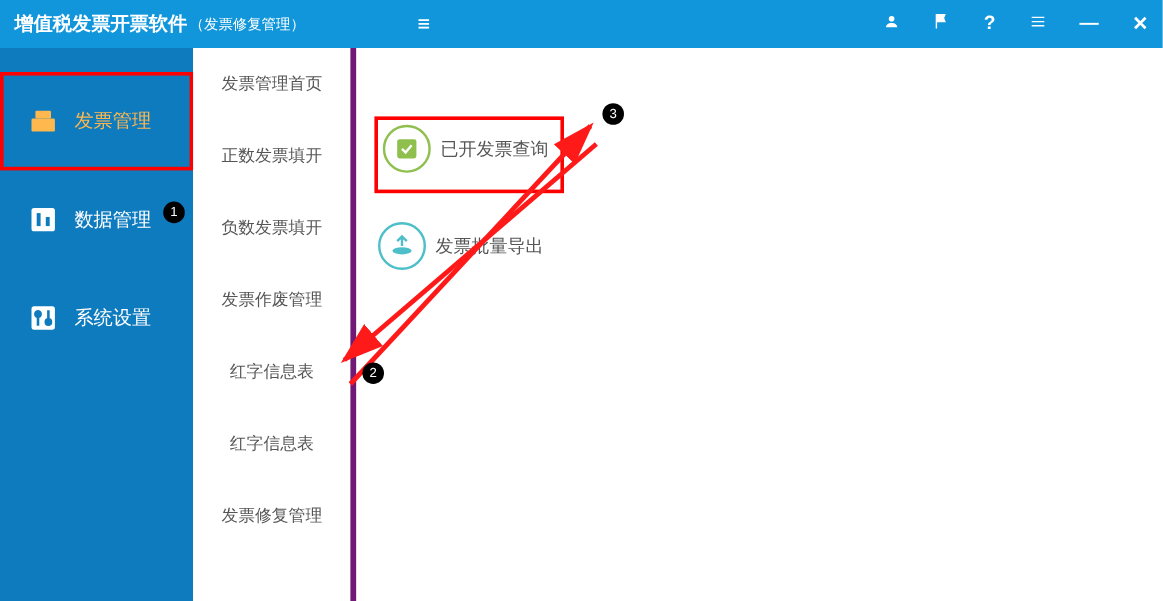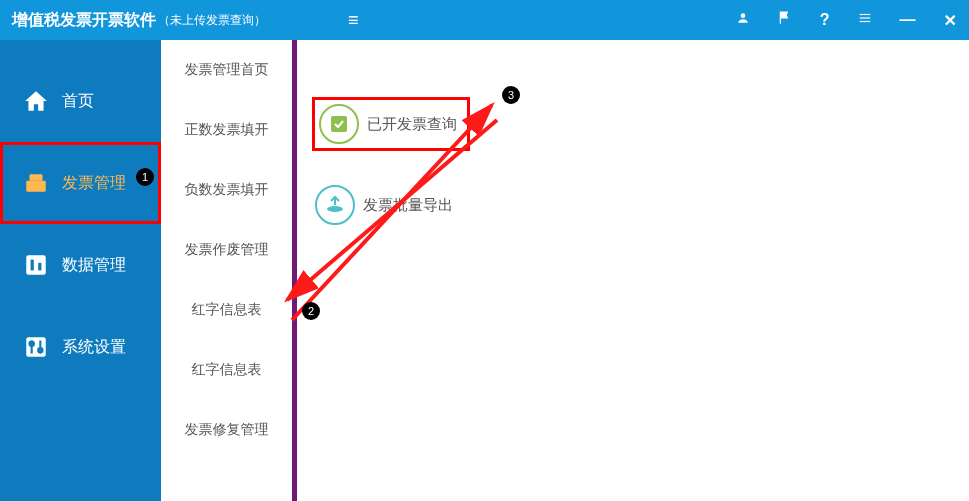--- a/index.html
+++ b/index.html
@@ -26,35 +26,35 @@
 .sm-item.active { background: #ffa033; color: #fff; outline: 3px solid #ff0000; outline-offset: -3px; }
 
 .content { flex: 1; background: #fff; position: relative; }
 
 .func-row { position: absolute; display: flex; }
 .func-item { display: flex; align-items: center; gap: 8px; cursor: pointer; }
 .func-icon { width: 40px; height: 40px; border-radius: 50%; border: 2px solid; display: flex; align-items: center; justify-content: center; }
 .func-label { font-size: 15px; color: #555; }
 
 .func-row1 { left: 18px; top: 60px; }
-.func-row1 .func-item:first-child { outline: 3px solid #ff0000; padding: 4px 10px 4px 4px; align-items: center; }
+.func-row1 .func-item:first-child { outline: 3px solid #ff0000; padding: 4px 10px 14px 4px; align-items: center; }
 .func-row2-left { left: 18px; top: 145px; }
 .func-row1-right { left: 302px; top: 60px; }
 
 .badge { position: absolute; width: 18px; height: 18px; background: #000; border-radius: 50%; color: #fff; font-size: 11px; display: flex; align-items: center; justify-content: center; z-index: 10; }
 
 svg.arrow { position: absolute; pointer-events: none; z-index: 5; }
 </style>
 </head>
 <body>
 
 <div class="window">
   <div class="header">
     <span class="title">增值税发票开票软件</span>
-    <span class="subtitle">（未上传发票查询）</span>
+    <span class="subtitle">（发票修复管理）</span>
 
     <span style="position:absolute;left:348px;color:#fff;font-size:18px;font-weight:bold;">≡</span>
 
     <div class="header-icons">
       <span>
         <svg width="14" height="14" viewBox="0 0 24 24" fill="#fff">
             <circle cx="12" cy="8" r="4"></circle>
             <path d="M4 20c0-4 4-6 8-6s8 2 8 6z"></path>
           </svg>
       </span>
@@ -71,28 +71,20 @@
             <line x1="3" y1="18" x2="21" y2="18"></line>
           </svg>
       </span>
       <span style="font-weight:bold;">—</span>
       <span style="font-weight:bold;font-size:16px;">✕</span>
     </div>
   </div>
 
   <div class="body">
     <div class="sidebar">
-      <div class="sb-item">
-        <span class="sb-icon">
-          <svg width="26" height="26" viewBox="0 0 24 24" fill="#fff">
-              <path d="M12 3l10 9h-3v9h-5v-6h-4v6H5v-9H2z"></path>
-            </svg>
-        </span>
-        <span class="sb-label">首页</span>
-      </div>
       <div class="sb-item highlighted">
         <span class="sb-icon">
           <svg width="26" height="26" viewBox="0 0 24 24" fill="#ffb84d">
               <rect x="3" y="10" width="18" height="10" rx="1"></rect>
               <rect x="6" y="4" width="12" height="6" rx="1"></rect>
             </svg>
         </span>
         <span class="sb-label">发票管理</span>
       </div>
       <div class="sb-item">

